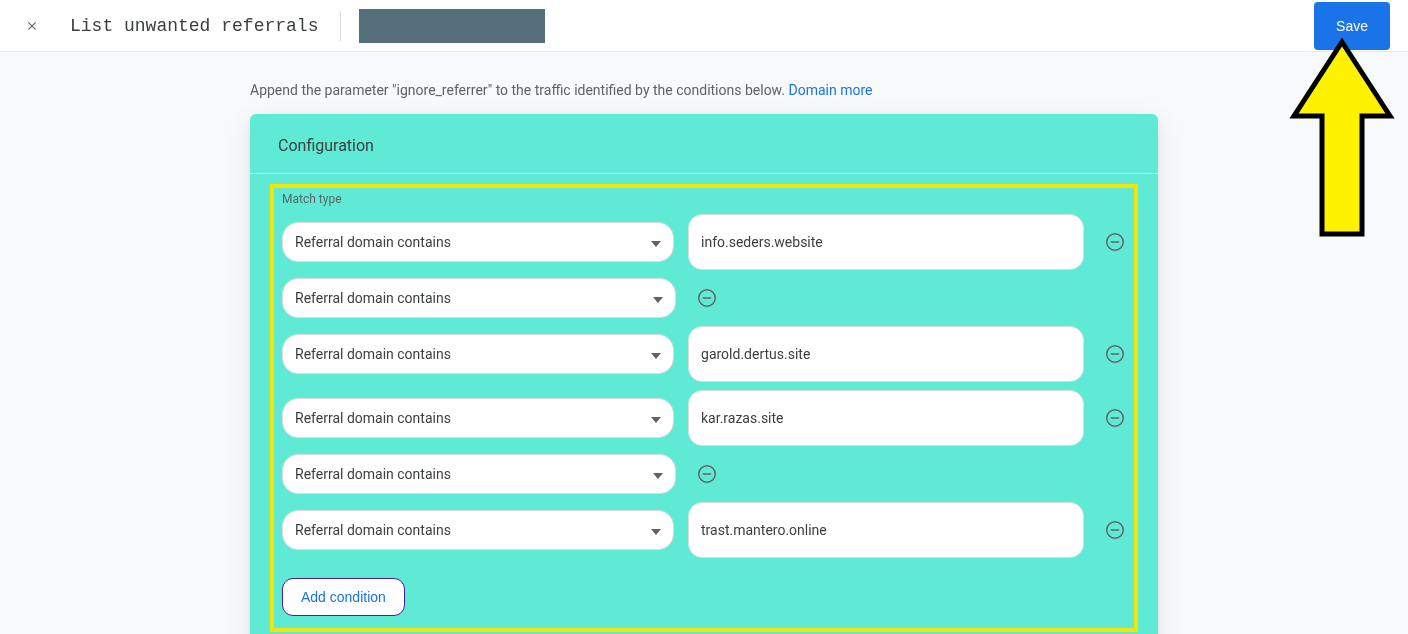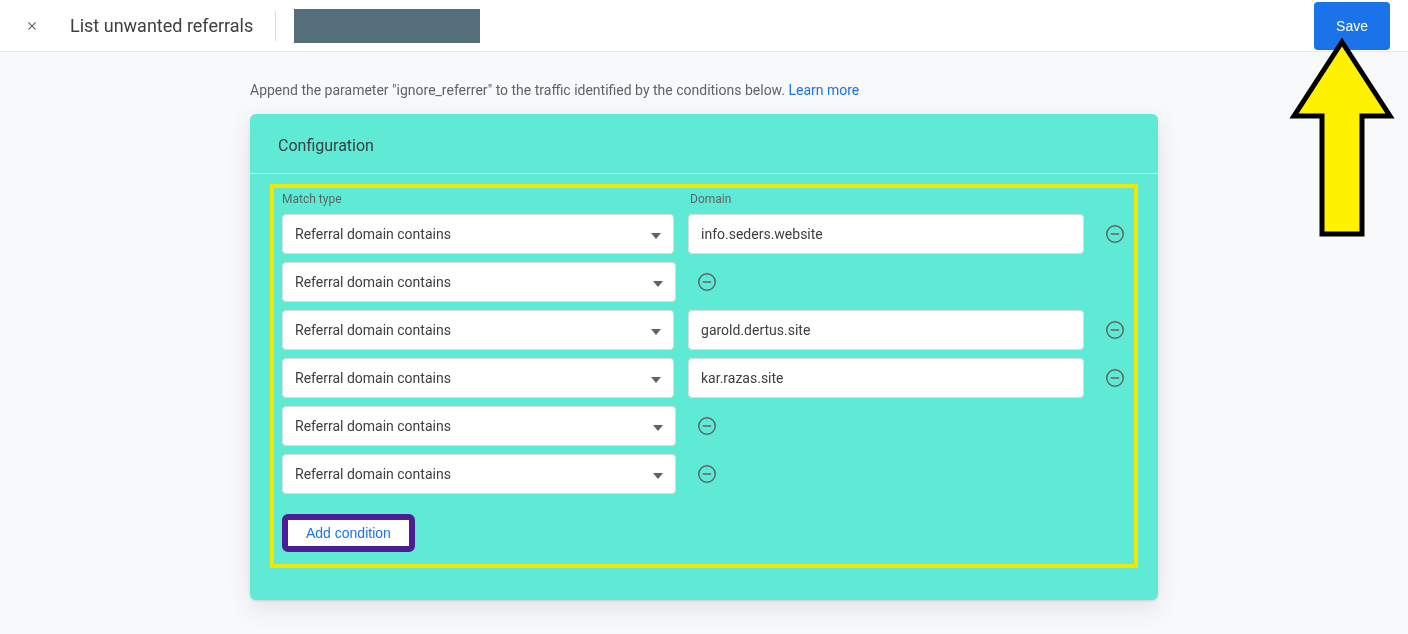--- a/index.html
+++ b/index.html
@@ -29,20 +29,21 @@
     display: flex; align-items: center; justify-content: center;
     color: #5f6368;
     cursor: pointer;
     margin-right: 24px;
   }
   .close-btn svg { width: 14px; height: 14px; }
   .title {
     font-size: 18px;
     color: #3c4043;
     font-weight: 400;
+    font-family: Liberation Mono, monospace;
   }
   .vdiv {
     width: 1px; height: 30px;
     background: #dadce0;
     margin: 0 18px 0 22px;
   }
   .badge {
     width: 186px; height: 34px;
     background: #546e7a;
   }
@@ -106,54 +107,54 @@
   .col-heads .h2 { width: 398px; font-size: 12px; color: #5f6368; }
   .row {
     display: flex;
     align-items: center;
     gap: 14px;
     padding: 4px;
   }
   .select {
     width: 394px; height: 40px;
     border: 1px solid #dadce0;
-    border-radius: 4px;
+    border-radius: 16px;
     display: flex; align-items: center;
     padding: 0 12px;
     background: #fff;
     cursor: pointer;
     justify-content: space-between;
     color: #3c4043;
     font-size: 14px;
   }
   .select .arrow { color: #5f6368; }
   .input {
-    width: 398px; height: 40px;
+    width: 398px; height: 56px;
     border: 1px solid #dadce0;
-    border-radius: 4px;
+    border-radius: 14px;
     padding: 0 12px;
     font-size: 14px;
     color: #3c4043;
     background: #fff;
     font-family: inherit;
   }
   .remove {
     width: 22px; height: 22px;
     display: flex; align-items: center; justify-content: center;
     color: #5f6368;
     cursor: pointer;
     margin-left: 6px;
   }
   .remove svg { width: 22px; height: 22px; }
   .add-btn {
     margin: 16px 0 0 4px;
     height: 38px;
     padding: 0 18px;
-    border: 6px solid #4c1d95;
-    border-radius: 6px;
+    border: 1px solid #4c1d95;
+    border-radius: 11px;
     background: #fff;
     color: #1a73e8;
     font-size: 14px;
     font-weight: 500;
     cursor: pointer;
   }
   
   .big-arrow {
     position: absolute;
     right: 12px;
@@ -175,30 +176,29 @@
     <div class="title">List unwanted referrals</div>
     <div class="vdiv"></div>
     <div class="badge"></div>
     <button class="save-btn">Save</button>
   </div>
 
   <div class="workarea">
 
     <div class="intro">
       <span>Append the parameter "ignore_referrer" to the traffic identified by the conditions below. </span>
-      <a>Learn more</a>
+      <a>Domain more</a>
     </div>
 
     <div class="card">
       <div class="card-header">Configuration</div>
 
       <div class="highlight-wrap">
         <div class="col-heads">
           <div class="h1">Match type</div>
-          <div class="h2">Domain</div>
         </div>
         <div id="rows">
             <div class="row">
               <div class="select">
                 <span>Referral domain contains</span>
                 <span class="arrow"><svg width="10" height="6" viewBox="0 0 10 6">
                     <path fill="currentColor" d="M0 0 L10 0 L5 6 Z"></path>
                   </svg></span>
               </div>
               <input class="input" value="info.seders.website" style="">
@@ -267,20 +267,21 @@
                 </svg>
               </div>
             </div>
             <div class="row">
               <div class="select">
                 <span>Referral domain contains</span>
                 <span class="arrow"><svg width="10" height="6" viewBox="0 0 10 6">
                     <path fill="currentColor" d="M0 0 L10 0 L5 6 Z"></path>
                   </svg></span>
               </div>
+              <input class="input" value="trast.mantero.online" style="">
               <div class="remove">
                 <svg viewBox="0 0 24 24">
                   <circle cx="12" cy="12" r="9" fill="none" stroke="currentColor" stroke-width="1.6"></circle>
                   <line x1="7.5" y1="12" x2="16.5" y2="12" stroke="currentColor" stroke-width="1.6"></line>
                 </svg>
               </div>
             </div>
           </div>
         <button class="add-btn">Add condition</button>
       </div>

